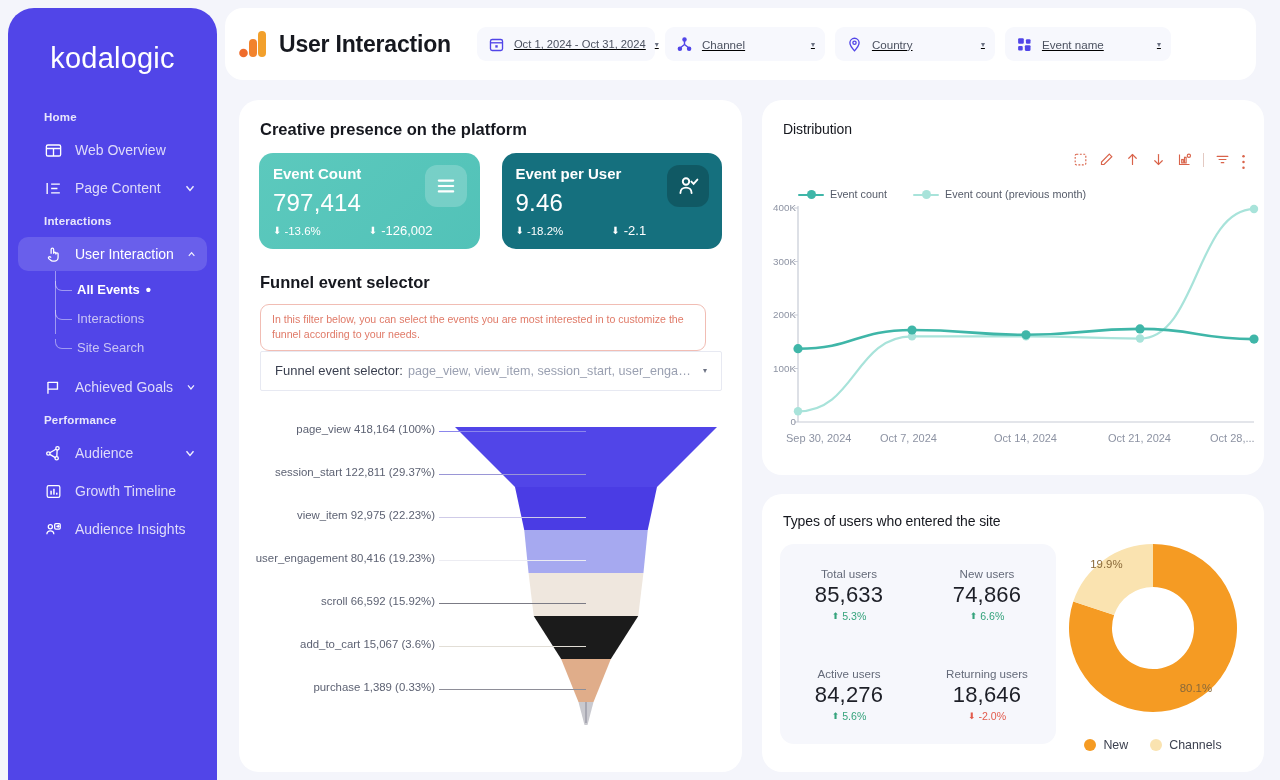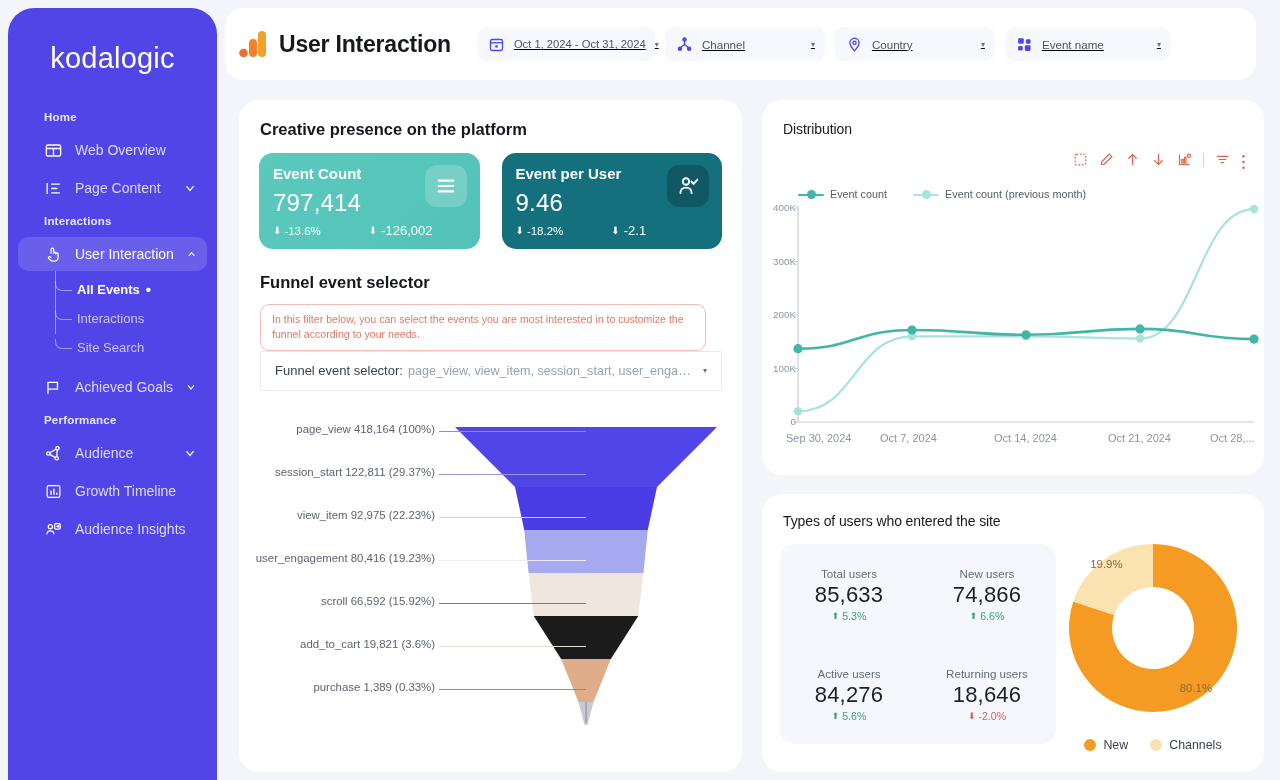--- a/index.html
+++ b/index.html
@@ -449,21 +449,21 @@
           </div>
           <div class="f-row" style="top: 155px;">
             <span class="f-lbl" style="right: 307px;">user_engagement 80,416 (19.23%)</span>
             <span class="f-line" style="left: 200px; right: 156px; top: 0px; background: rgb(236, 236, 242);"></span>
           </div>
           <div class="f-row" style="top: 198px;">
             <span class="f-lbl" style="right: 307px;">scroll 66,592 (15.92%)</span>
             <span class="f-line" style="left: 200px; right: 156px; top: 0px; background: rgb(123, 123, 133);"></span>
           </div>
           <div class="f-row" style="top: 241px;">
-            <span class="f-lbl" style="right: 307px;">add_to_cart 19,821 (3.6%)</span>
+            <span class="f-lbl" style="right: 307px;">add_to_cart 15,067 (3.6%)</span>
             <span class="f-line" style="left: 200px; right: 156px; top: 0px; background: rgb(226, 222, 214);"></span>
           </div>
           <div class="f-row" style="top: 284px;">
             <span class="f-lbl" style="right: 307px;">purchase 1,389 (0.33%)</span>
             <span class="f-line" style="left: 200px; right: 156px; top: 0px; background: rgb(142, 142, 152);"></span>
           </div>
         </div>
     </div>
   </section>
 

